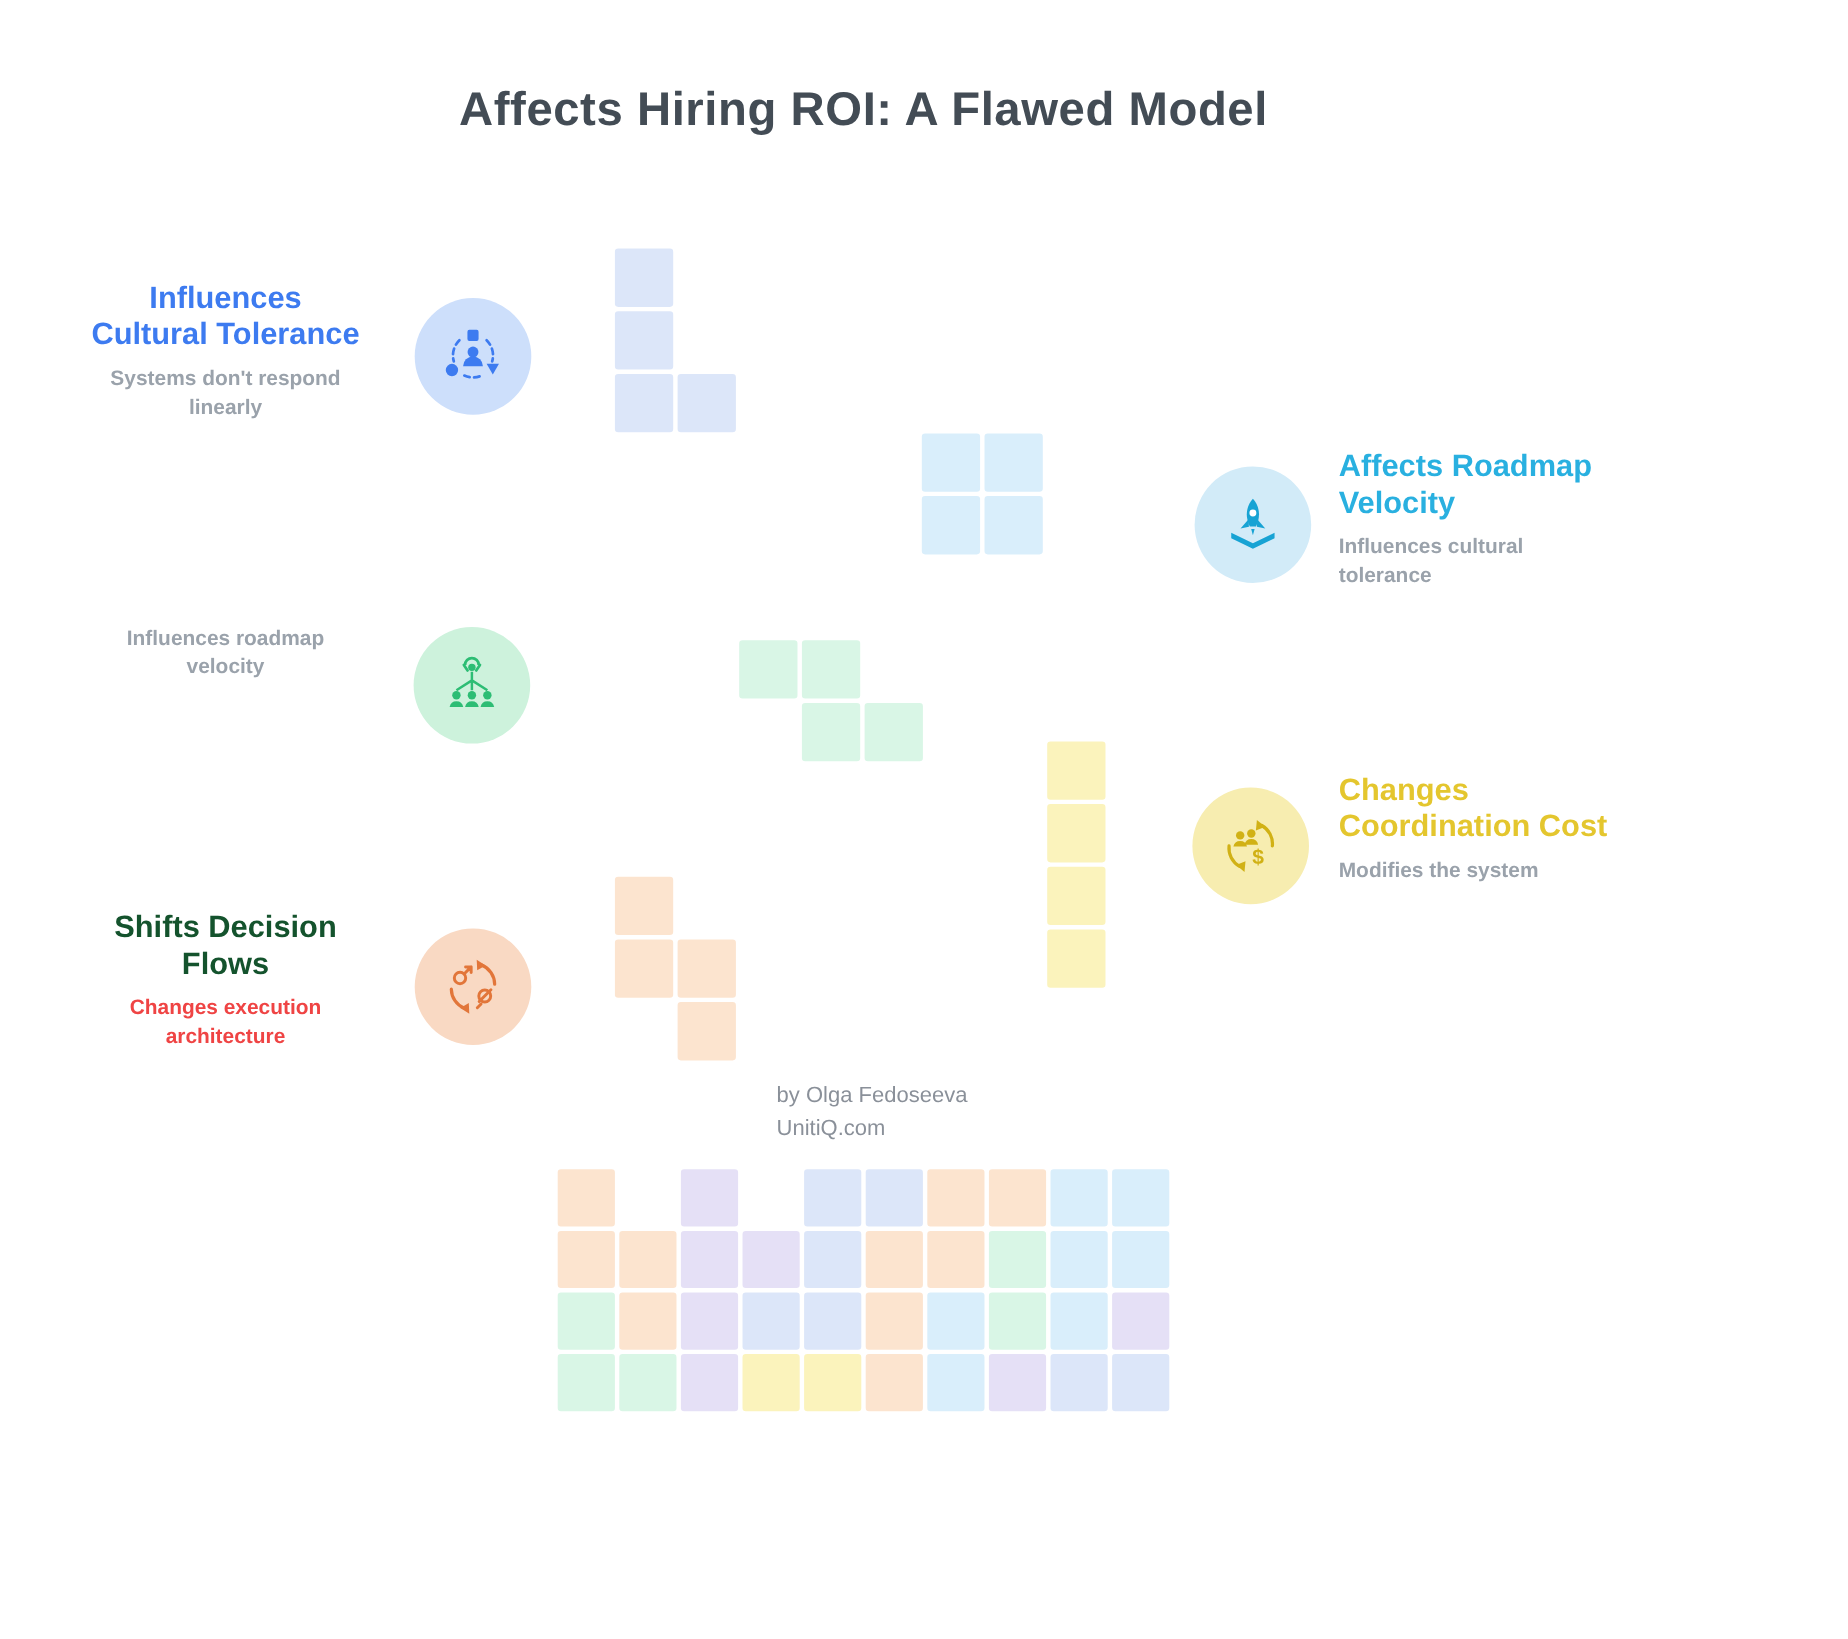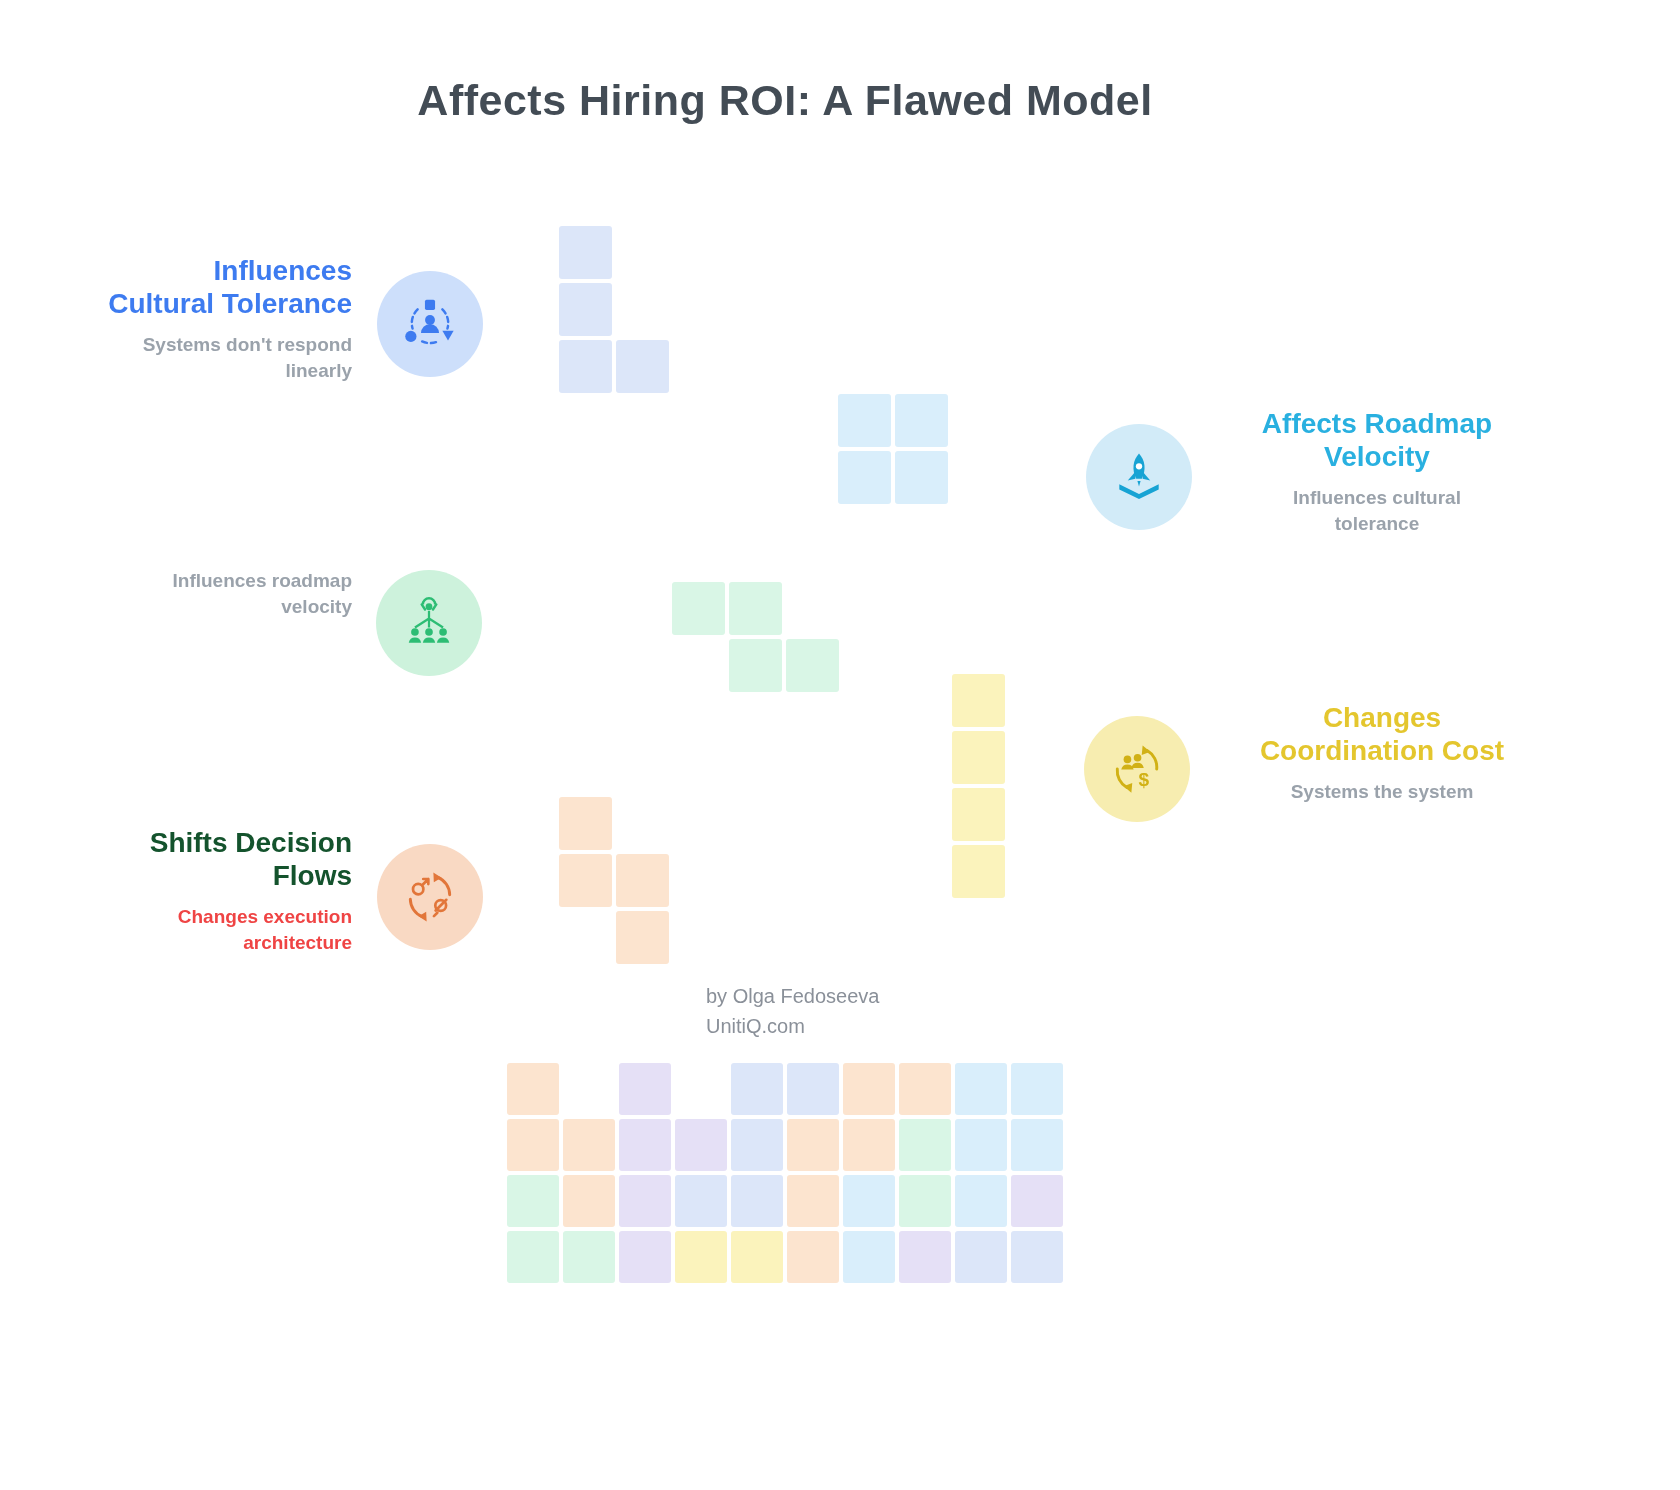--- a/index.html
+++ b/index.html
@@ -19,22 +19,22 @@
     top: 76px;
     left: 0;
     width: 1570px;
     text-align: center;
     font-size: 43px;
     font-weight: 800;
     letter-spacing: 0.5px;
   }
 
   .sec-text { position: absolute; }
-  .sec-text.align-right { text-align: right; }
-  .sec-text.align-left { text-align: center; }
+  .sec-text.align-right { text-align: center; }
+  .sec-text.align-left { text-align: left; }
 
   .heading {
     font-size: 28px;
     font-weight: 800;
     line-height: 1.18;
     white-space: pre-line;
   }
   .subtitle {
     margin-top: 12px;
     font-size: 19px;
@@ -154,21 +154,21 @@
       <circle cx="15.5" cy="15.5" r="3.4" fill="currentColor"></circle>
       <circle cx="24.5" cy="14" r="3.4" fill="currentColor"></circle>
       <path d="M10 24.5 a5.6 5.6 0 0 1 11 0 z" fill="currentColor"></path>
       <path d="M19 23 a5.6 5.6 0 0 1 11 0 z" fill="currentColor"></path>
       <text x="30" y="39" text-anchor="middle" font-size="17" font-weight="bold" fill="currentColor">$</text>
     </svg>
   </div>
   <div class="sec-text align-left" style="left:1217px; top:701px; width:330px;">
     <h2 class="heading sec-heading" style="color: rgb(228, 198, 46);">Changes
 Coordination Cost</h2>
-    <p class="subtitle" style="color: rgb(154, 162, 171);">Systems the system</p>
+    <p class="subtitle" style="color: rgb(154, 162, 171);">Modifies the system</p>
   </div>
 
   <div class="sec-text align-right" style="left:58px; top:826px; width:294px;">
     <h2 class="heading sec-heading" style="color: #14532d;">Shifts Decision
 Flows</h2>
     <p class="subtitle" style="color: #ef4444;">Changes execution
 architecture</p>
   </div>
   <div class="icon-circle" style="left: 377px; top: 844px; background: rgb(249, 217, 195); color: rgb(226, 118, 58);">
     <svg width="54" height="54" viewBox="0 0 48 48">

